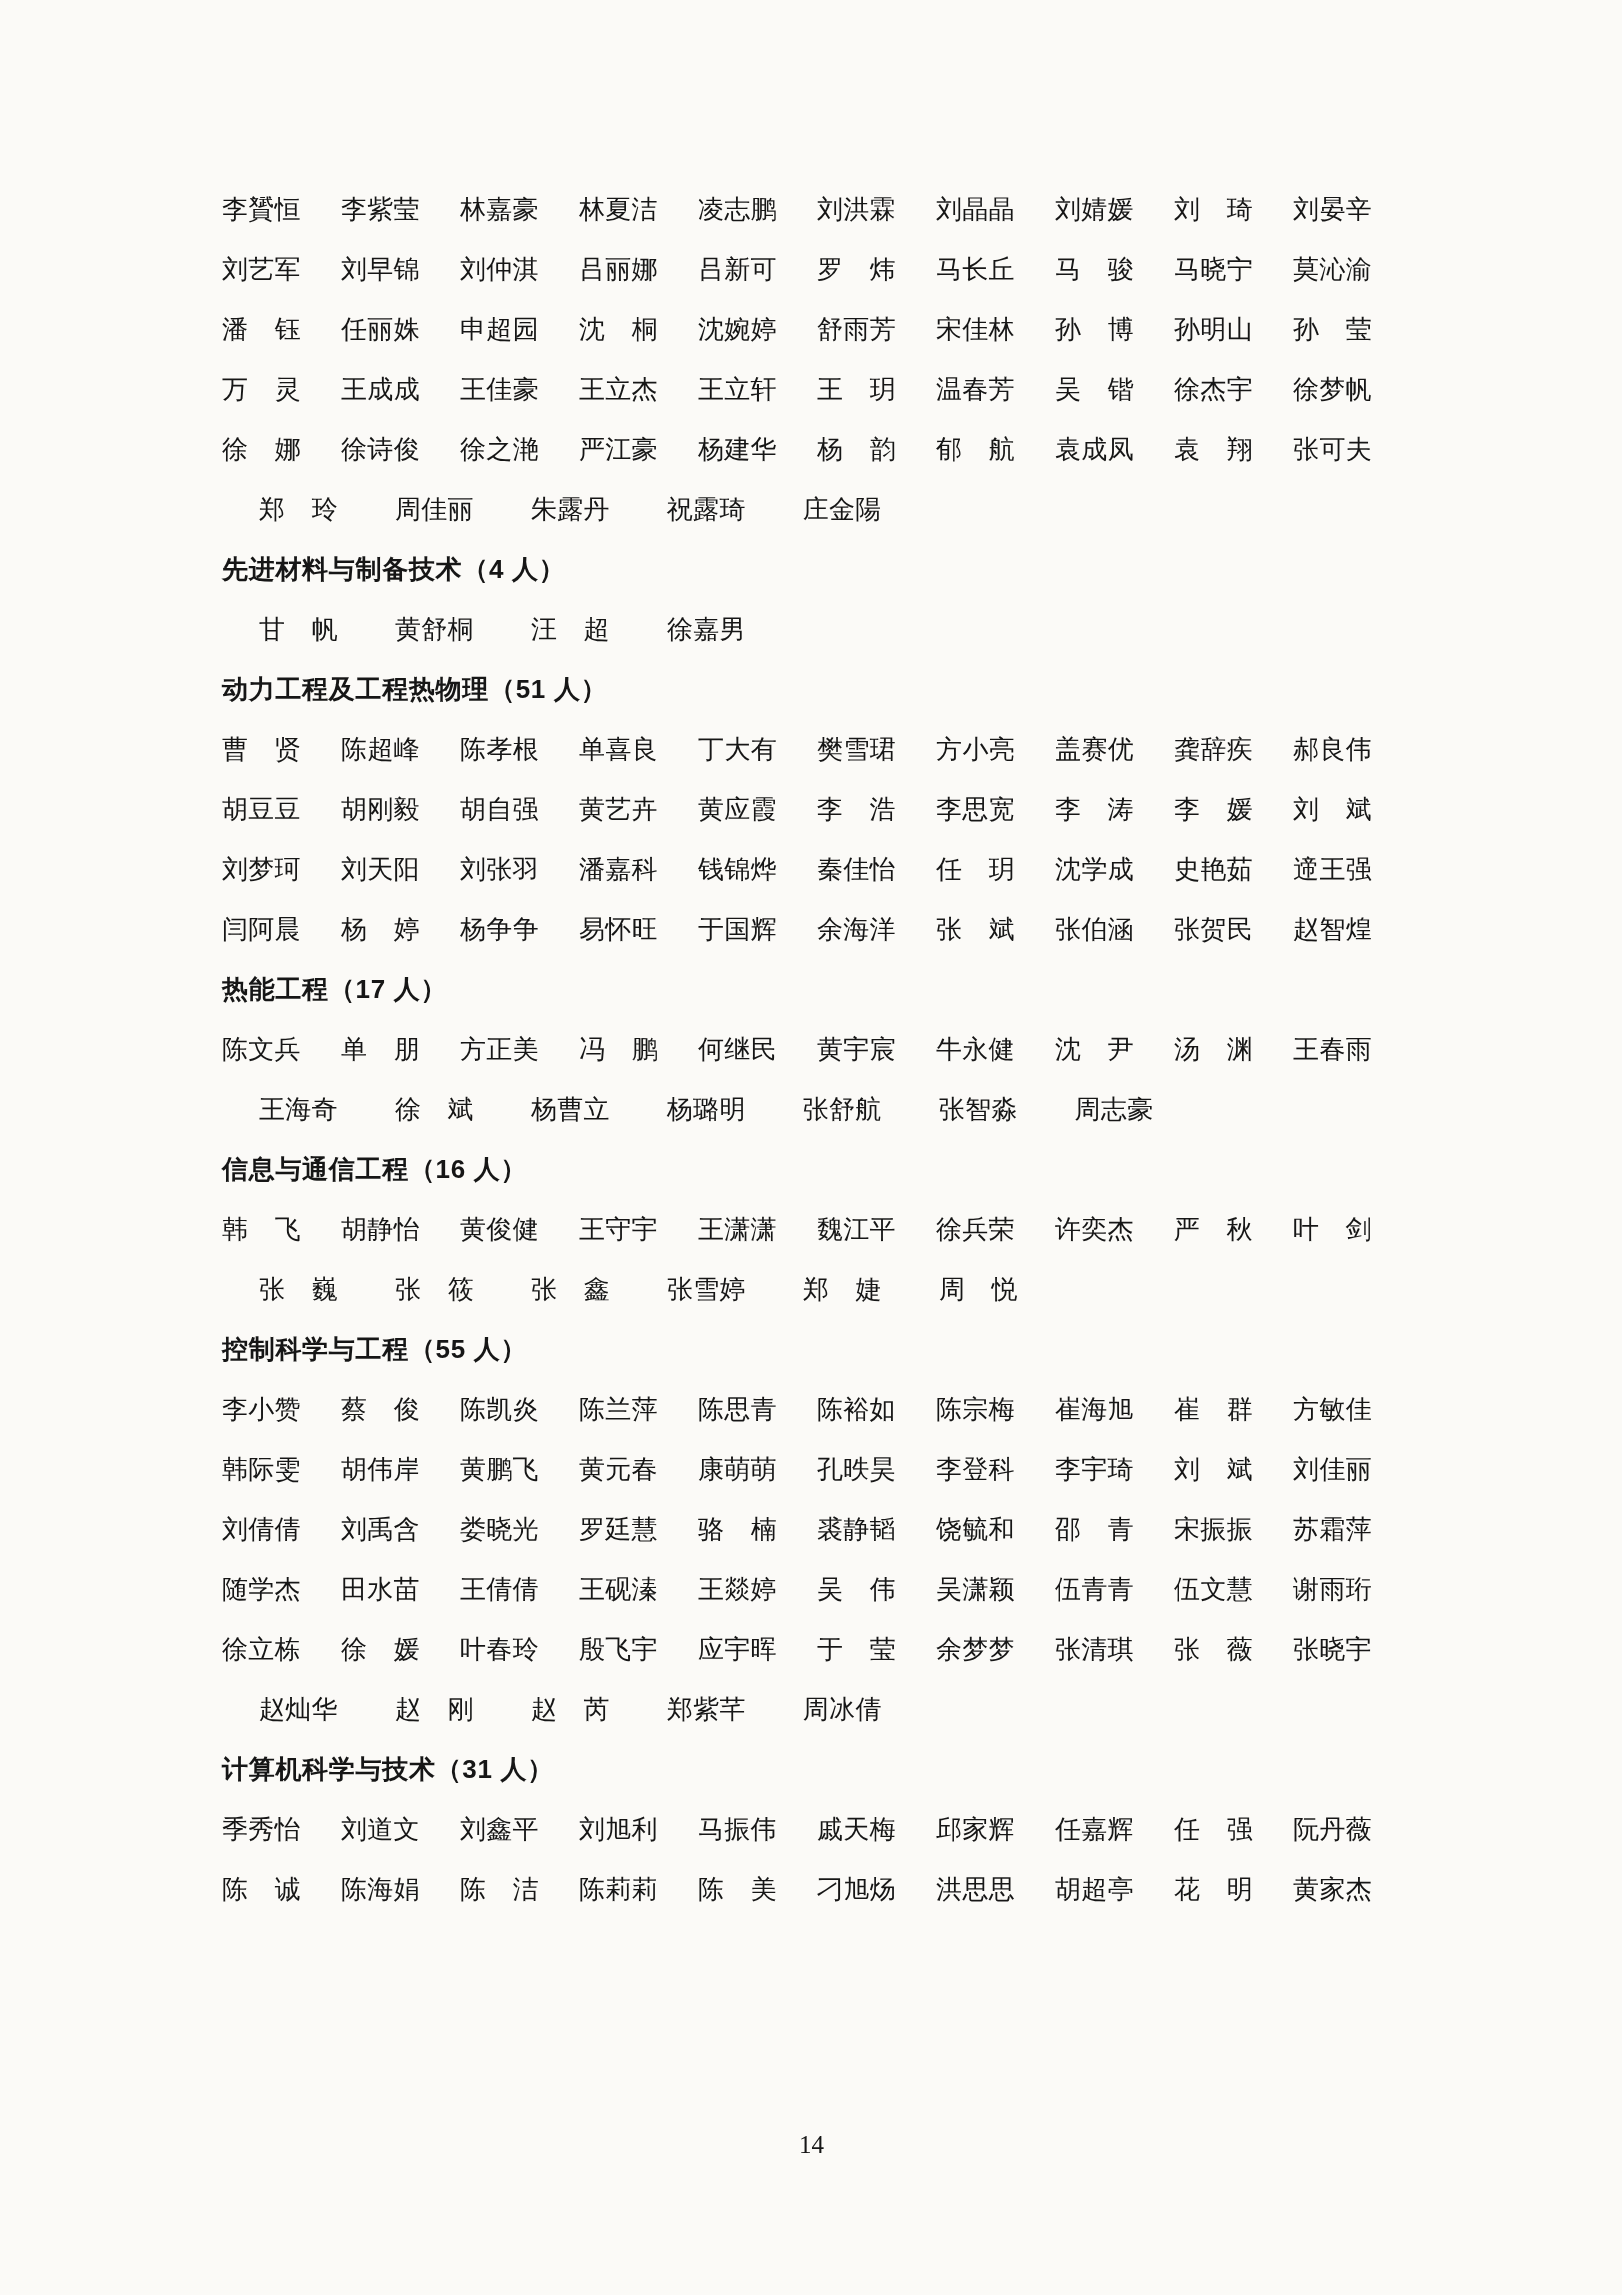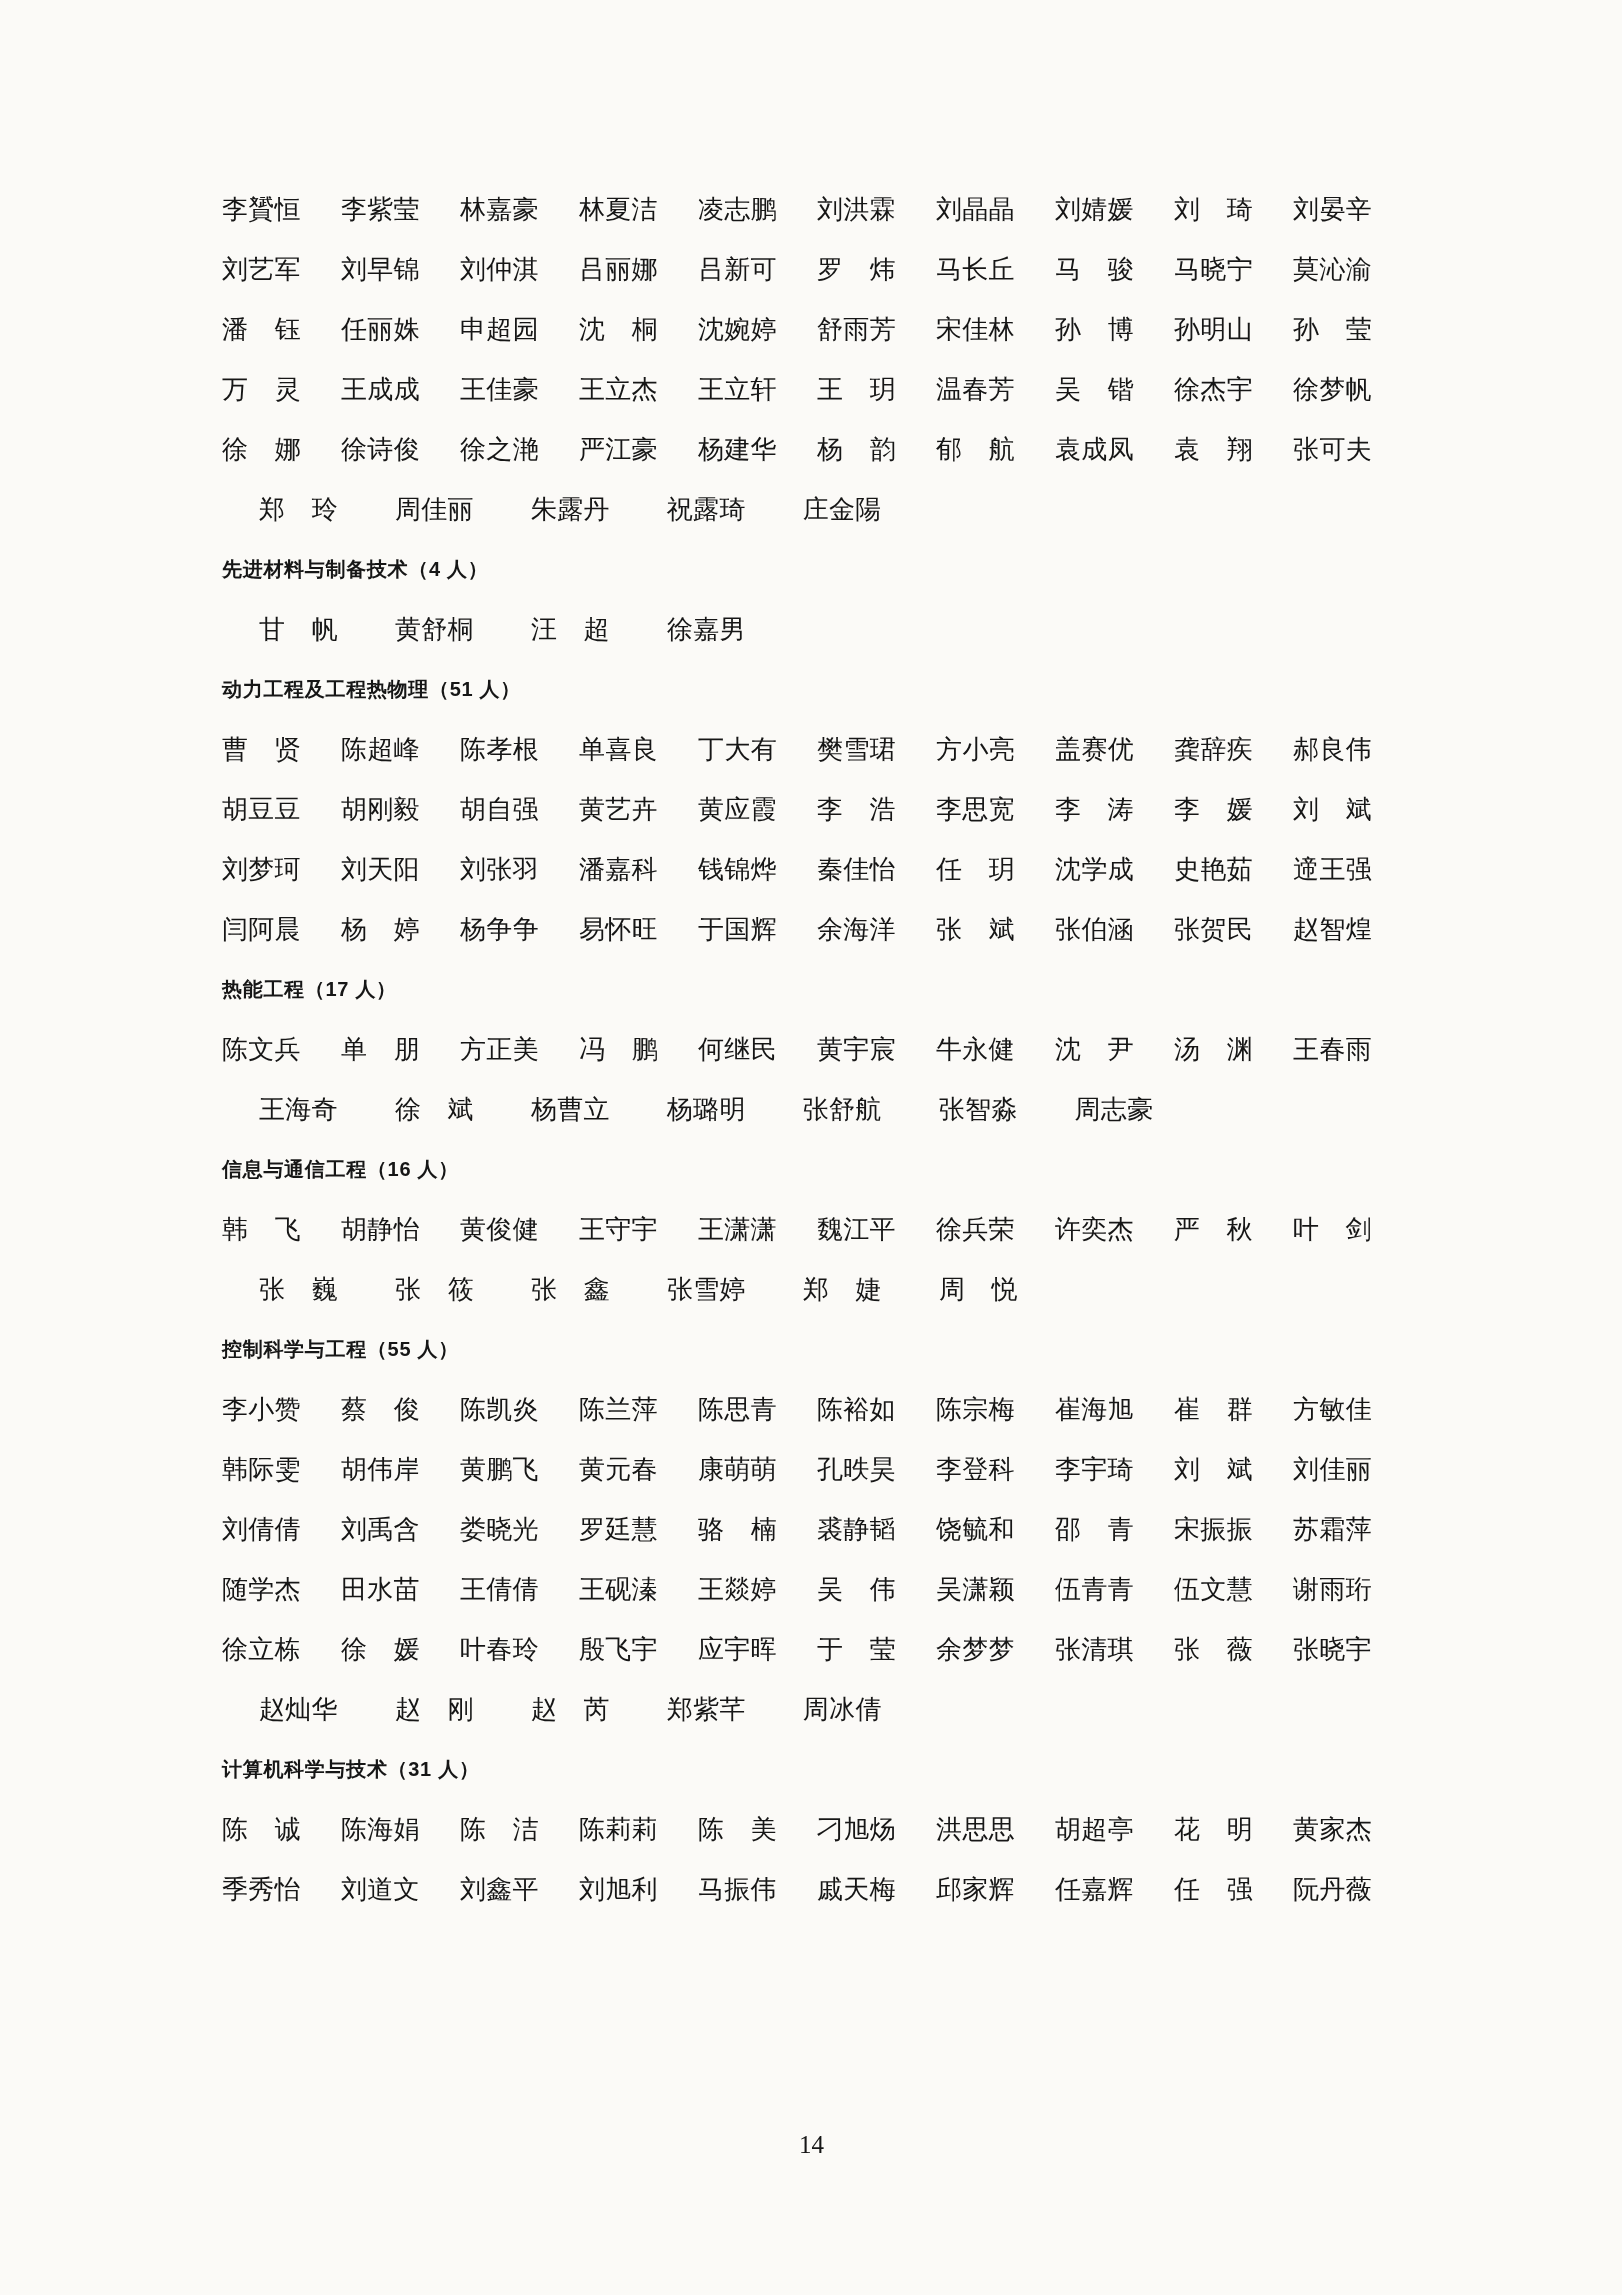--- a/index.html
+++ b/index.html
@@ -28,21 +28,21 @@
   .line.partial { justify-content: flex-start; gap: 57px; margin-left: 37px; }
   .name {
     font-size: 26px;
     white-space: pre;       
     word-spacing: 19.6px;     
     letter-spacing: 0.3px;
   }
   .line.header {
     font-family: "Liberation Sans", "DejaVu Sans", sans-serif;
     font-weight: 700;
-    font-size: 20px;
+    font-size: 26px;
     letter-spacing: 0.7px;
     white-space: pre;
   }
   .page-number {
     position: absolute;
     top: 2125px;
     left: 0;
     width: 100%;
     height: 39px;
     line-height: 39px;
@@ -285,39 +285,39 @@
       </div>
       <div class="line partial">
         <span class="name">赵灿华</span>
         <span class="name">赵 刚</span>
         <span class="name">赵 芮</span>
         <span class="name">郑紫芊</span>
         <span class="name">周冰倩</span>
       </div>
       <div class="line header">计算机科学与技术（31 人）</div>
       <div class="line full">
+        <span class="name">季秀怡</span>
+        <span class="name">刘道文</span>
+        <span class="name">刘鑫平</span>
+        <span class="name">刘旭利</span>
+        <span class="name">马振伟</span>
+        <span class="name">戚天梅</span>
+        <span class="name">邱家辉</span>
+        <span class="name">任嘉辉</span>
+        <span class="name">任 强</span>
+        <span class="name">阮丹薇</span>
+      </div>
+      <div class="line full">
         <span class="name">陈 诚</span>
         <span class="name">陈海娟</span>
         <span class="name">陈 洁</span>
         <span class="name">陈莉莉</span>
         <span class="name">陈 美</span>
         <span class="name">刁旭炀</span>
         <span class="name">洪思思</span>
         <span class="name">胡超亭</span>
         <span class="name">花 明</span>
         <span class="name">黄家杰</span>
       </div>
-      <div class="line full">
-        <span class="name">季秀怡</span>
-        <span class="name">刘道文</span>
-        <span class="name">刘鑫平</span>
-        <span class="name">刘旭利</span>
-        <span class="name">马振伟</span>
-        <span class="name">戚天梅</span>
-        <span class="name">邱家辉</span>
-        <span class="name">任嘉辉</span>
-        <span class="name">任 强</span>
-        <span class="name">阮丹薇</span>
-      </div>
     </div>
   <div class="page-number">14</div>
 </div>
 
 
 </body></html>

